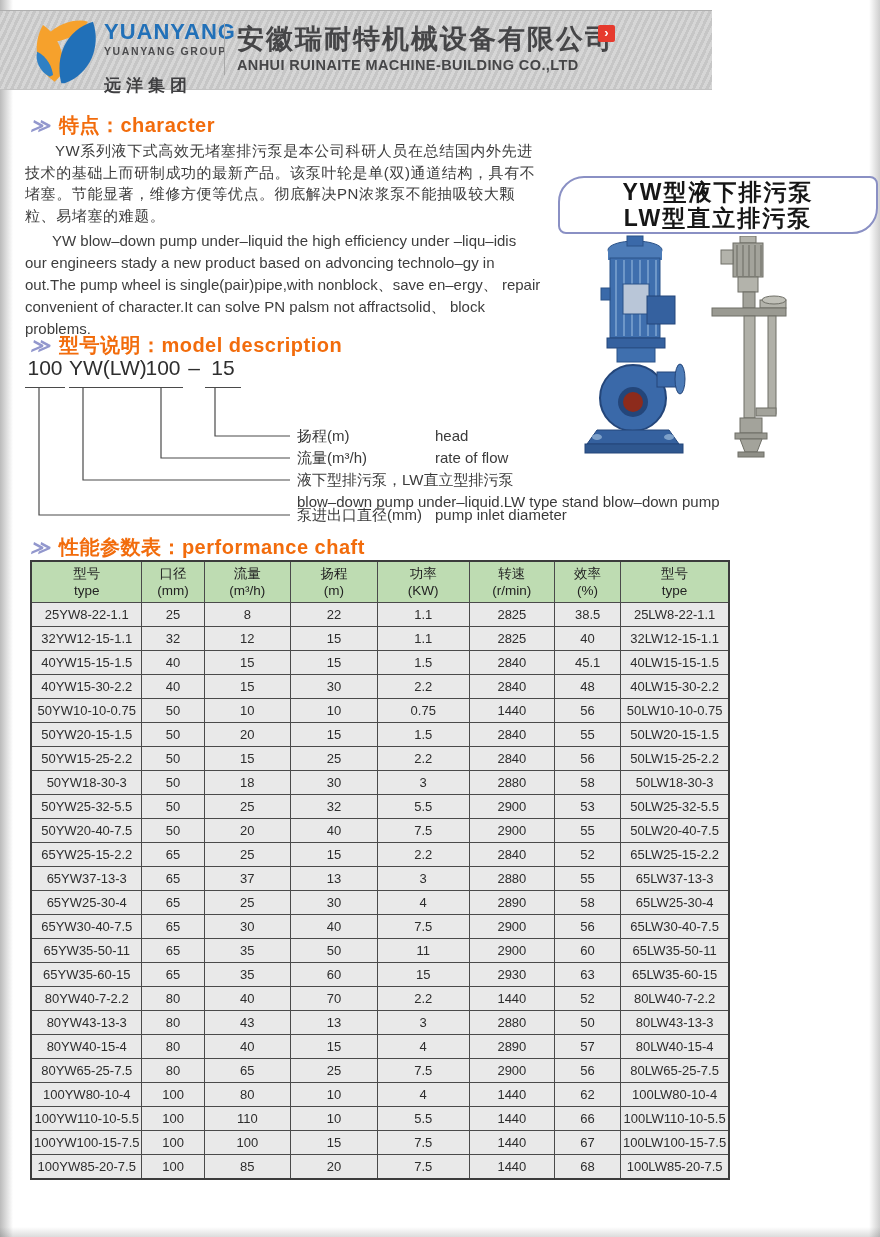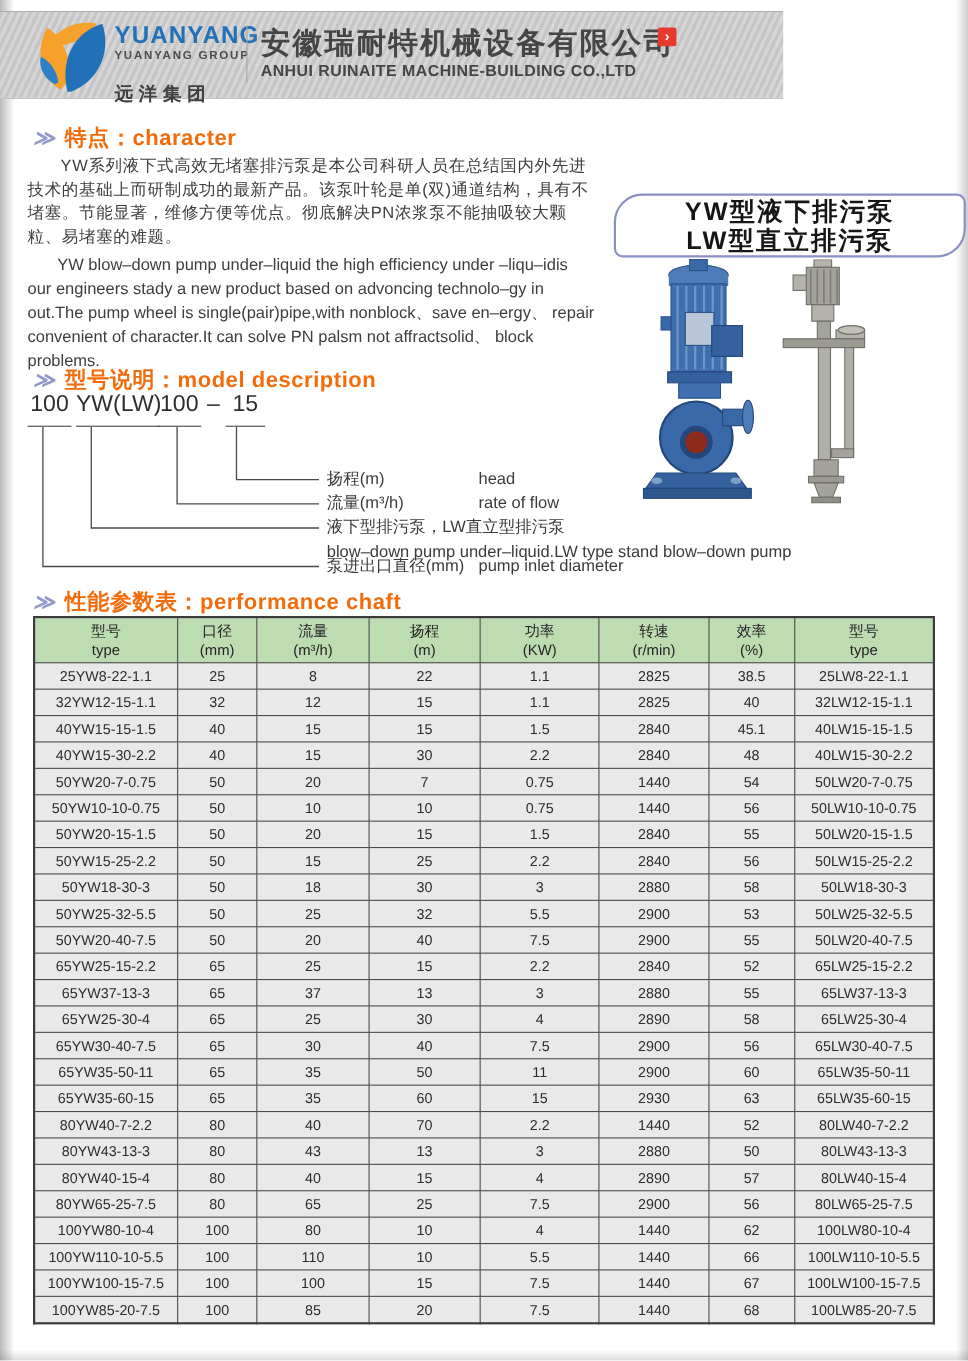--- a/index.html
+++ b/index.html
@@ -56,21 +56,21 @@
   
   .diagram{position:absolute;left:25px;top:356px;width:832px;height:184px;
     font-size:15px;color:#3a3a3a;}
   .code-part{position:absolute;top:0;height:31px;font-size:21px;color:#2e2e2e;
     text-align:center;border-bottom:1.4px solid #4a4a4a;}
   .code-dash{position:absolute;top:0;height:31px;font-size:21px;color:#2e2e2e;text-align:center;}
   .dlabel{position:absolute;white-space:nowrap;line-height:16px;}
   .dlines{position:absolute;left:0;top:0;}
 
   
-  .perf-table{position:absolute;left:30px;top:560px;width:820px;border-collapse:collapse;
+  .perf-table{position:absolute;left:30px;top:560px;width:700px;border-collapse:collapse;
     table-layout:fixed;border:2px solid #3c3c3c;}
   .perf-table th{background:#bedcb2;border:1px solid #4a4a4a;font-weight:normal;
     font-size:13.5px;color:#232323;padding:3px 0;line-height:17px;}
   .perf-table td{background:#e9e9e9;border:1px solid #4a4a4a;text-align:center;
     font-size:13px;color:#2d2d2d;height:23px;line-height:23px;padding:0;white-space:nowrap;}
 </style>
 </head>
 <body>
 
 <div class="page">
@@ -279,30 +279,20 @@
           <td>40YW15-30-2.2</td>
           <td>40</td>
           <td>15</td>
           <td>30</td>
           <td>2.2</td>
           <td>2840</td>
           <td>48</td>
           <td>40LW15-30-2.2</td>
         </tr>
         <tr>
-          <td>50YW20-7-0.75</td>
-          <td>50</td>
-          <td>20</td>
-          <td>7</td>
-          <td>0.75</td>
-          <td>1440</td>
-          <td>54</td>
-          <td>50LW20-7-0.75</td>
-        </tr>
-        <tr>
           <td>50YW10-10-0.75</td>
           <td>50</td>
           <td>10</td>
           <td>10</td>
           <td>0.75</td>
           <td>1440</td>
           <td>56</td>
           <td>50LW10-10-0.75</td>
         </tr>
         <tr>

